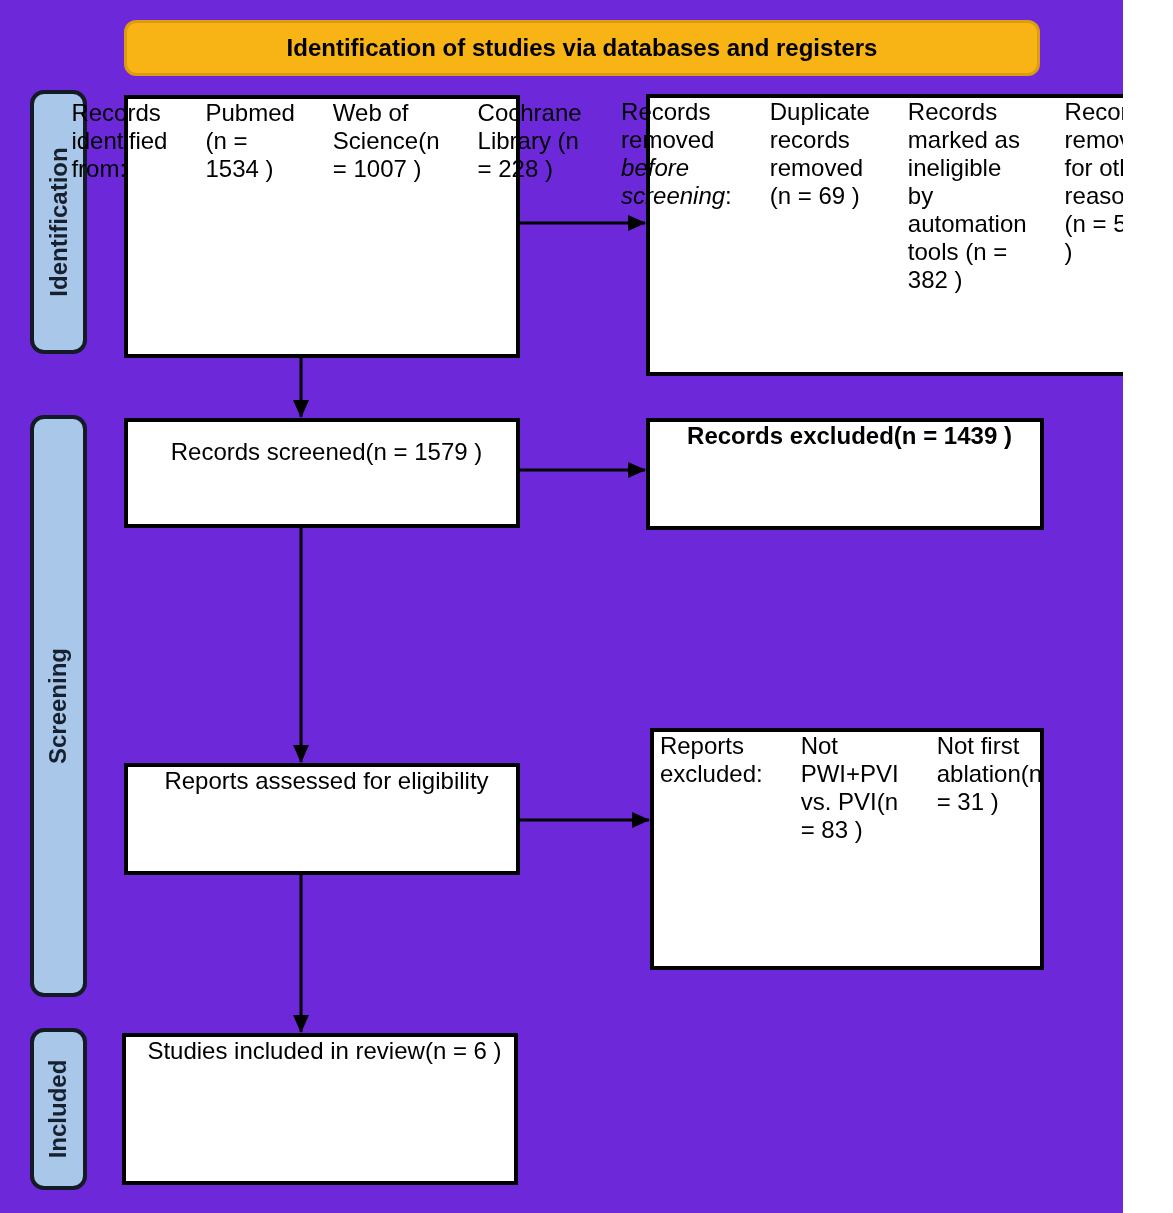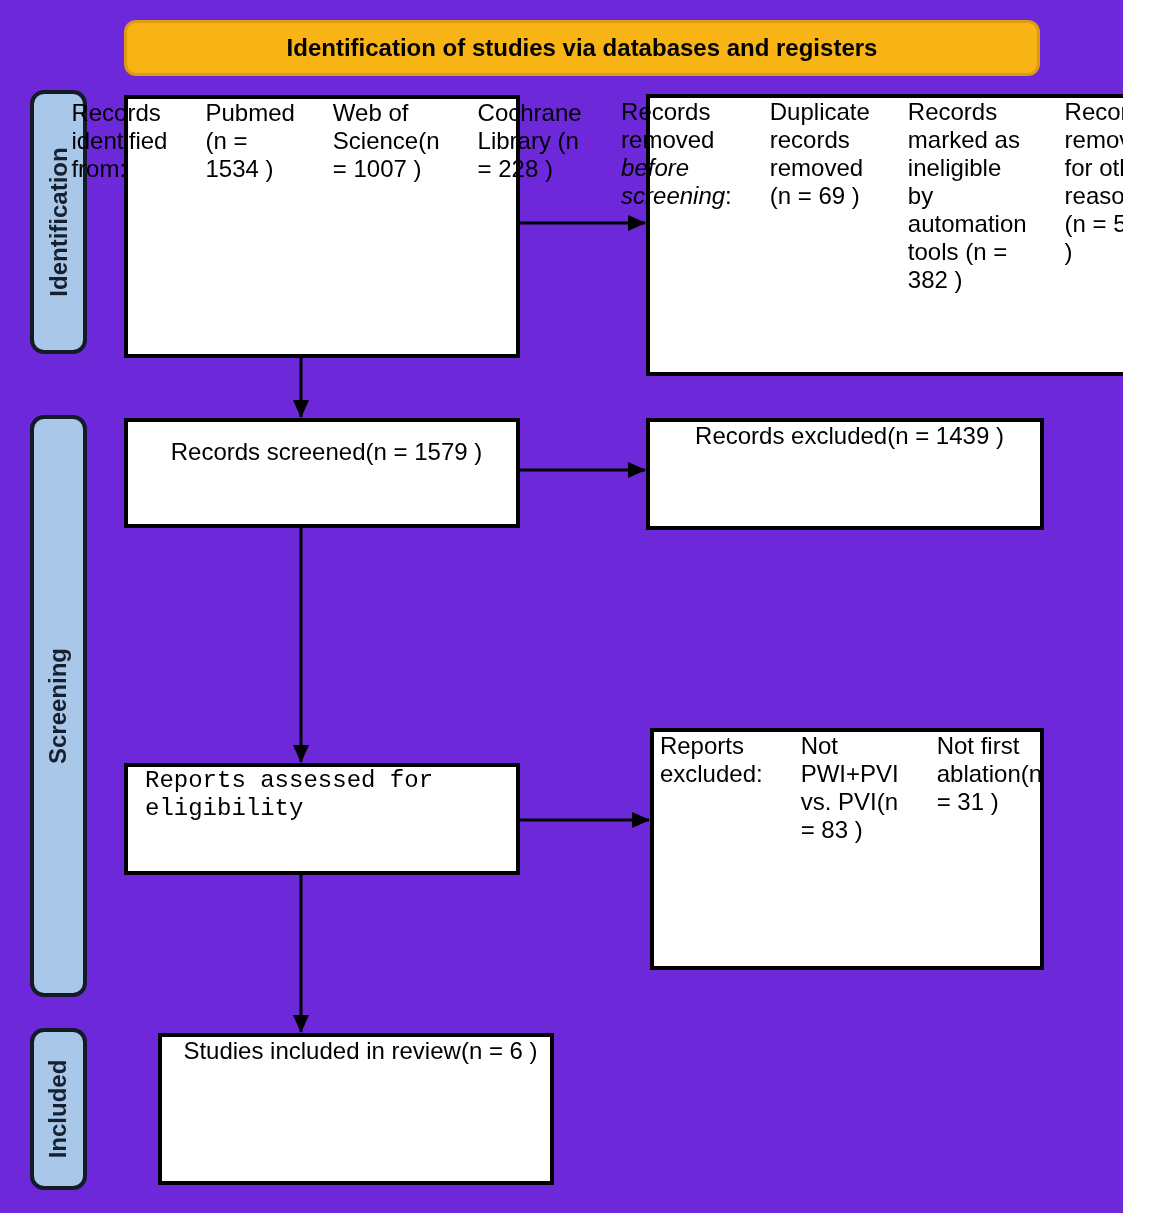--- a/index.html
+++ b/index.html
@@ -69,36 +69,36 @@
     <div class="item">Duplicate records removed  (n = 69 )</div>
     <div class="item">Records marked as ineligible by automation tools (n = 382 )</div>
     <div class="item">Records removed for other reasons (n = 537 )</div>
   </div>
 
   <div class="box" style="left:124px; top:418px; width:396px; height:110px; padding:16px 8px 0 17px;">
     <div class="line">Records screened</div>
     <div class="line">(n = 1579 )</div>
   </div>
 
-  <div class="box" style="left:646px; top:418px; width:398px; height:112px; padding:0 8px 0 17px;">
+  <div class="box" style="left:646px; top:418px; width:398px; height:112px; padding:0 8px 0 17px;font-weight:bold;">
     <div class="line">Records excluded</div>
     <div class="line">(n = 1439 )</div>
   </div>
 
-  <div class="box" style="left:124px; top:763px; width:396px; height:112px; padding:0 8px 0 17px;font-family:Liberation Mono, monospace;">
+  <div class="box" style="left:124px; top:763px; width:396px; height:112px; padding:0 8px 0 17px;">
     <div class="line">Reports assessed for eligibility</div>
   </div>
 
   <div class="box" style="left:650px; top:728px; width:394px; height:242px; padding:0 6px 8px 14px;">
     <div class="line">Reports excluded:</div>
     <div class="item">Not PWI+PVI vs. PVI(n = 83 )</div>
     <div class="item">Not first ablation(n = 31 )</div>
   </div>
 
-  <div class="box" style="left:122px; top:1033px; width:396px; height:152px; padding:0 8px 15px 17px;margin-left:36px;">
+  <div class="box" style="left:122px; top:1033px; width:396px; height:152px; padding:0 8px 15px 17px;">
     <div class="line">Studies included in review</div>
     <div class="line">(n = 6 )</div>
   </div>
 
   <svg class="arrows" width="1173" height="1213" viewBox="0 0 1173 1213" aria-hidden="true">
     <defs>
       <marker id="arrowhead" markerWidth="20" markerHeight="18" refX="17" refY="8" orient="auto" markerUnits="userSpaceOnUse">
         <path d="M0,0 L18,8 L0,16 Z" fill="#000"></path>
       </marker>
     </defs>

